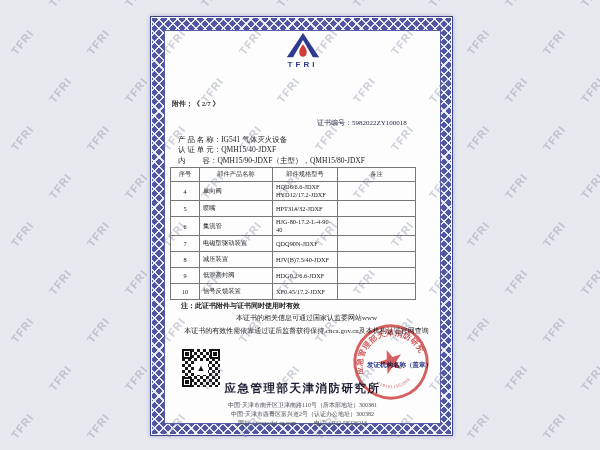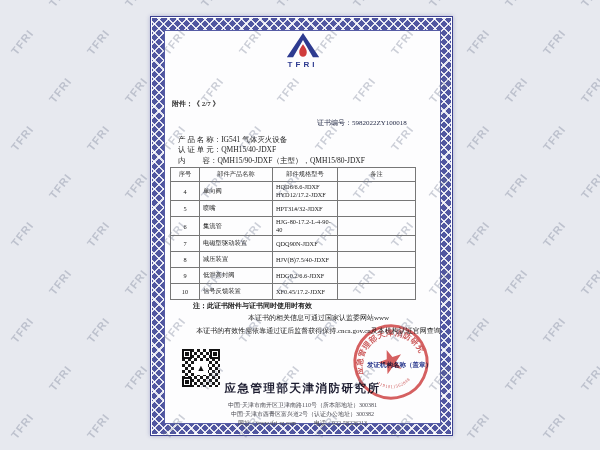--- a/index.html
+++ b/index.html
@@ -30,21 +30,21 @@
   .f-value{font-weight:normal;}
   
   .parts{position:absolute;left:5px;top:136px;width:245px;border-collapse:collapse;
          table-layout:fixed;font-size:6.3px;color:#222;}
   .parts th,.parts td{border:1px solid #777;padding:1px 3px;font-weight:normal;}
   .parts th{height:11px;text-align:center;color:#333;}
   .parts td{height:13px;}
   .parts td.no{text-align:center;padding:1px 0;}
   .parts td.model div{line-height:8px;}
   
-  .notes{position:absolute;left:16px;top:269px;width:100%;font-size:7px;color:#222;line-height:12.3px;}
+  .notes{position:absolute;left:4px;top:269px;width:100%;font-size:7px;color:#222;line-height:12.3px;}
   .note.n0{margin-left:12px;font-weight:bold;}
   .note.n1,.note.n2{text-align:center;}
   
   .qr{position:absolute;left:17px;top:318px;width:38px;height:38px;
       background:repeating-conic-gradient(#191919 0% 25%, #ffffff 0% 50%) 0 0 / 6px 6px;}
   .qr .finder{position:absolute;width:10px;height:10px;background:#fff;border:2px solid #111;box-sizing:border-box;}
   .qr .finder::after{content:"";position:absolute;inset:1px;background:#111;}
   .qr .f-tl{left:0;top:0}.qr .f-tr{right:0;top:0}.qr .f-bl{left:0;bottom:0}
   .qr .qlogo{position:absolute;left:12px;top:12px;width:14px;height:14px;background:#fff;
              display:flex;align-items:center;justify-content:center;

